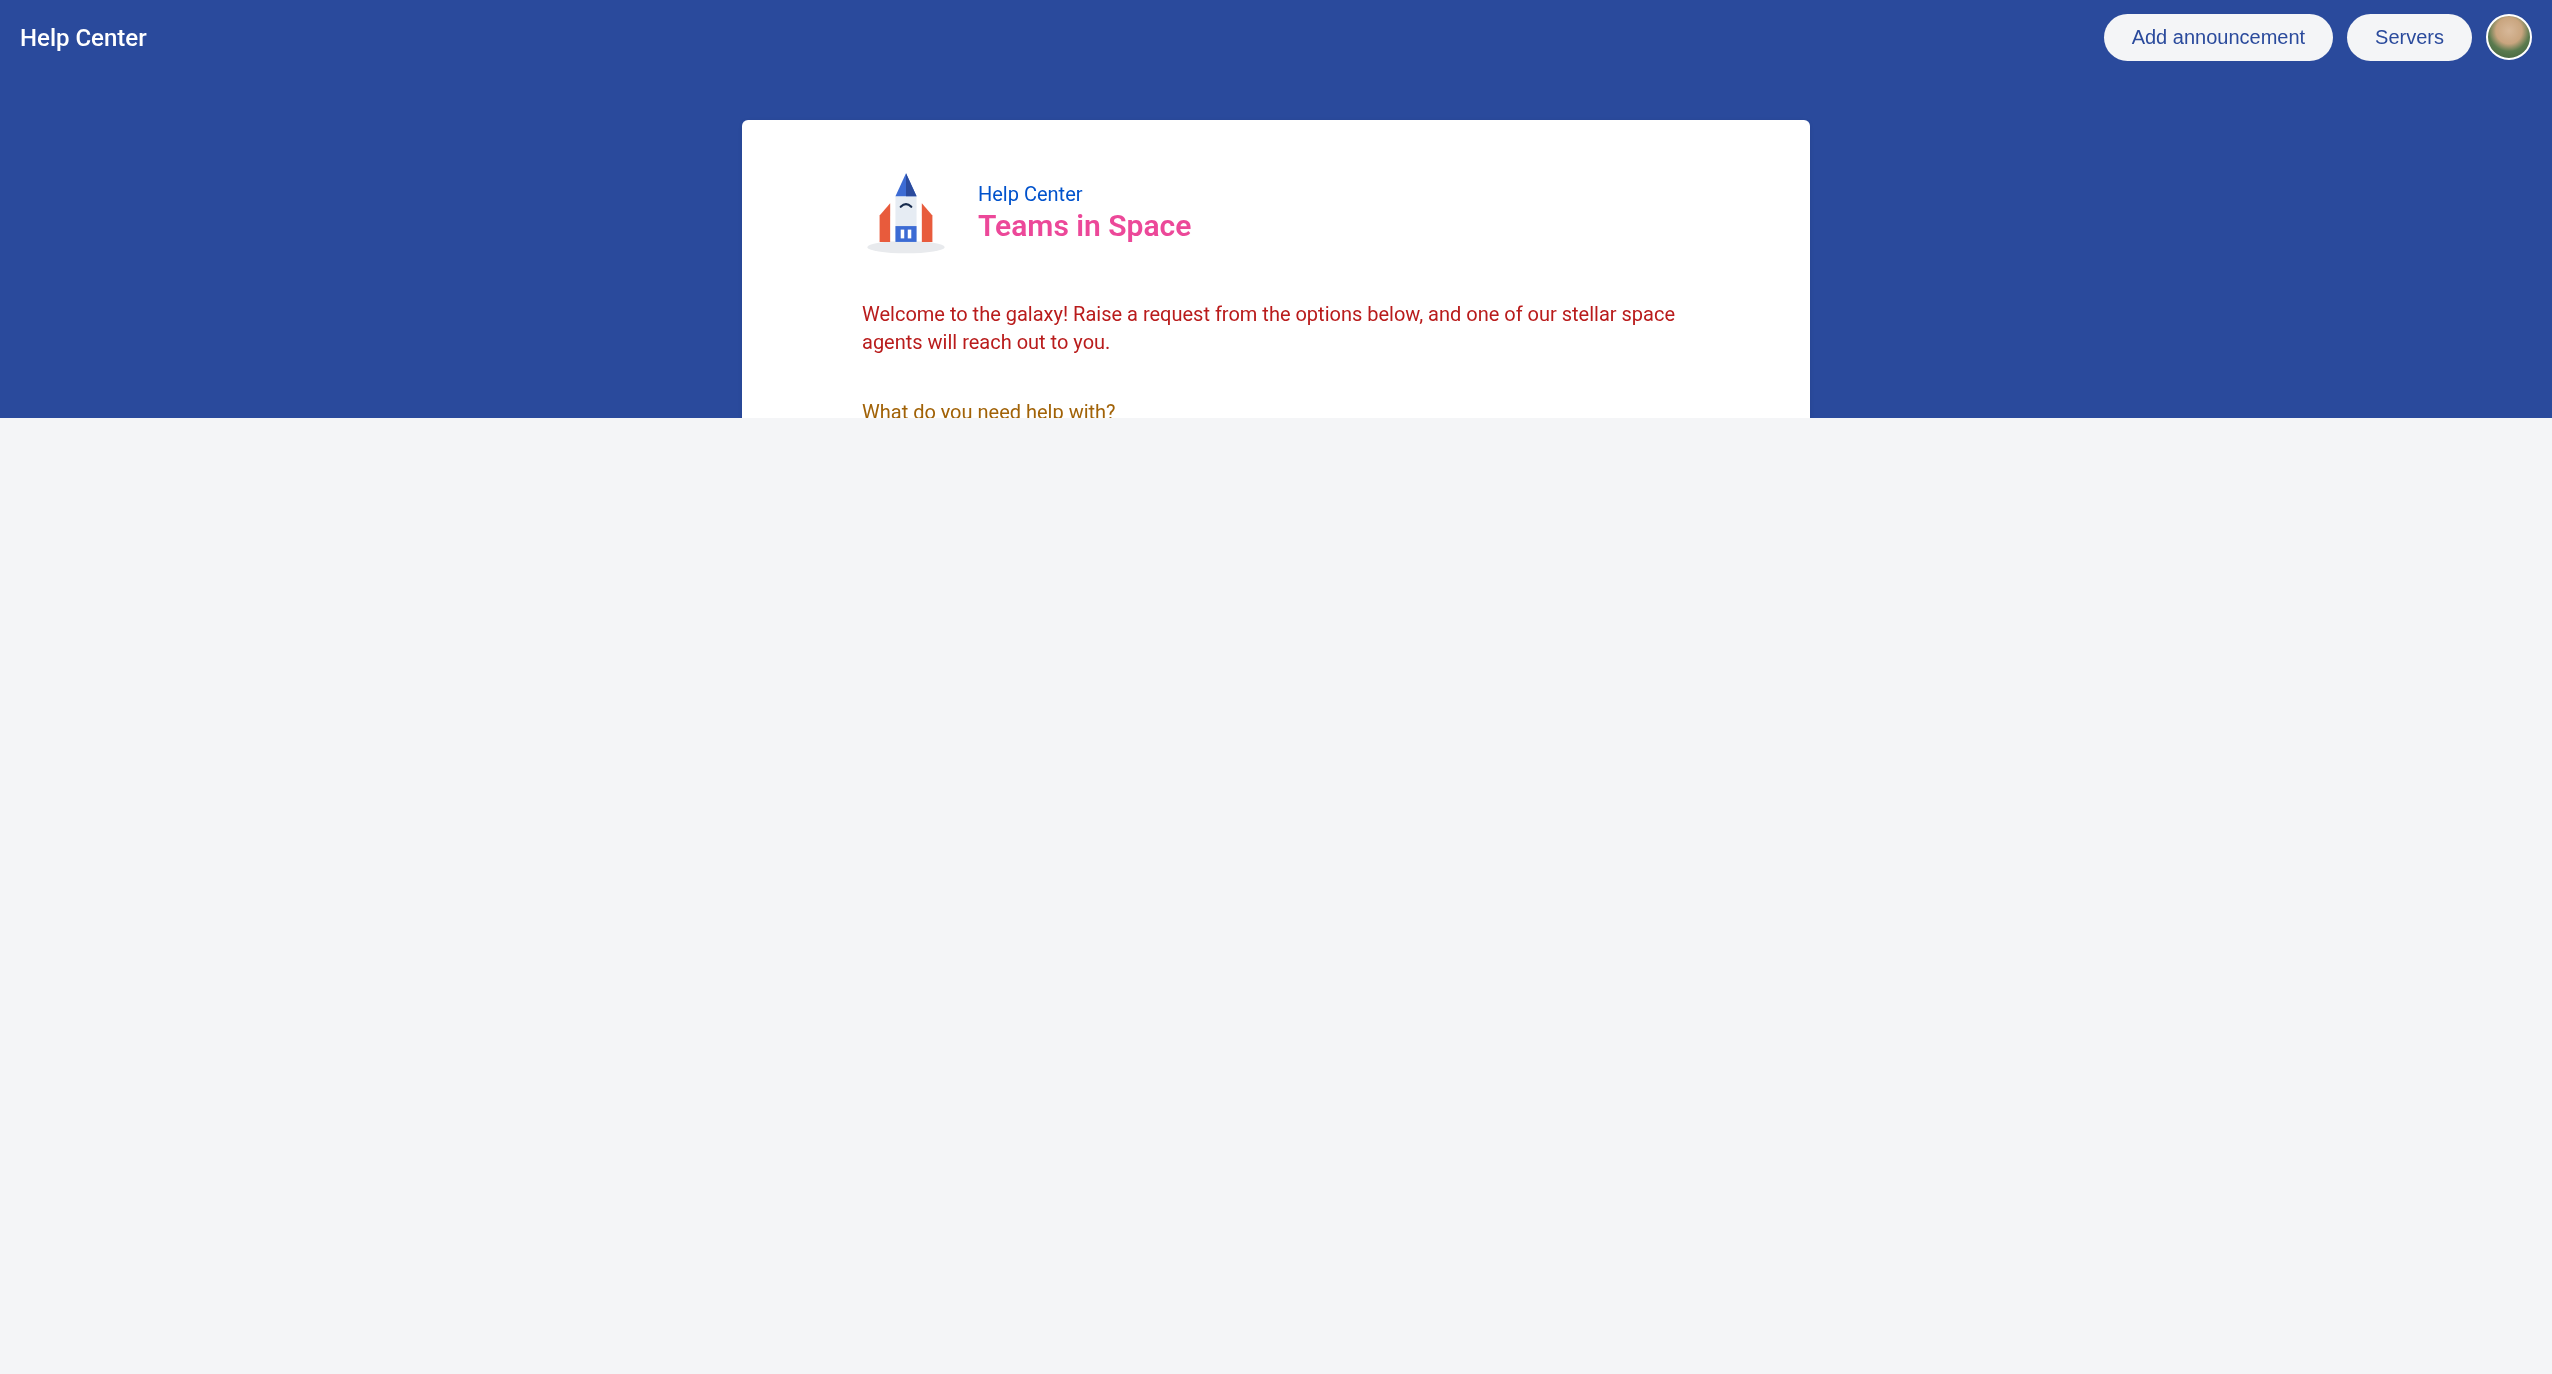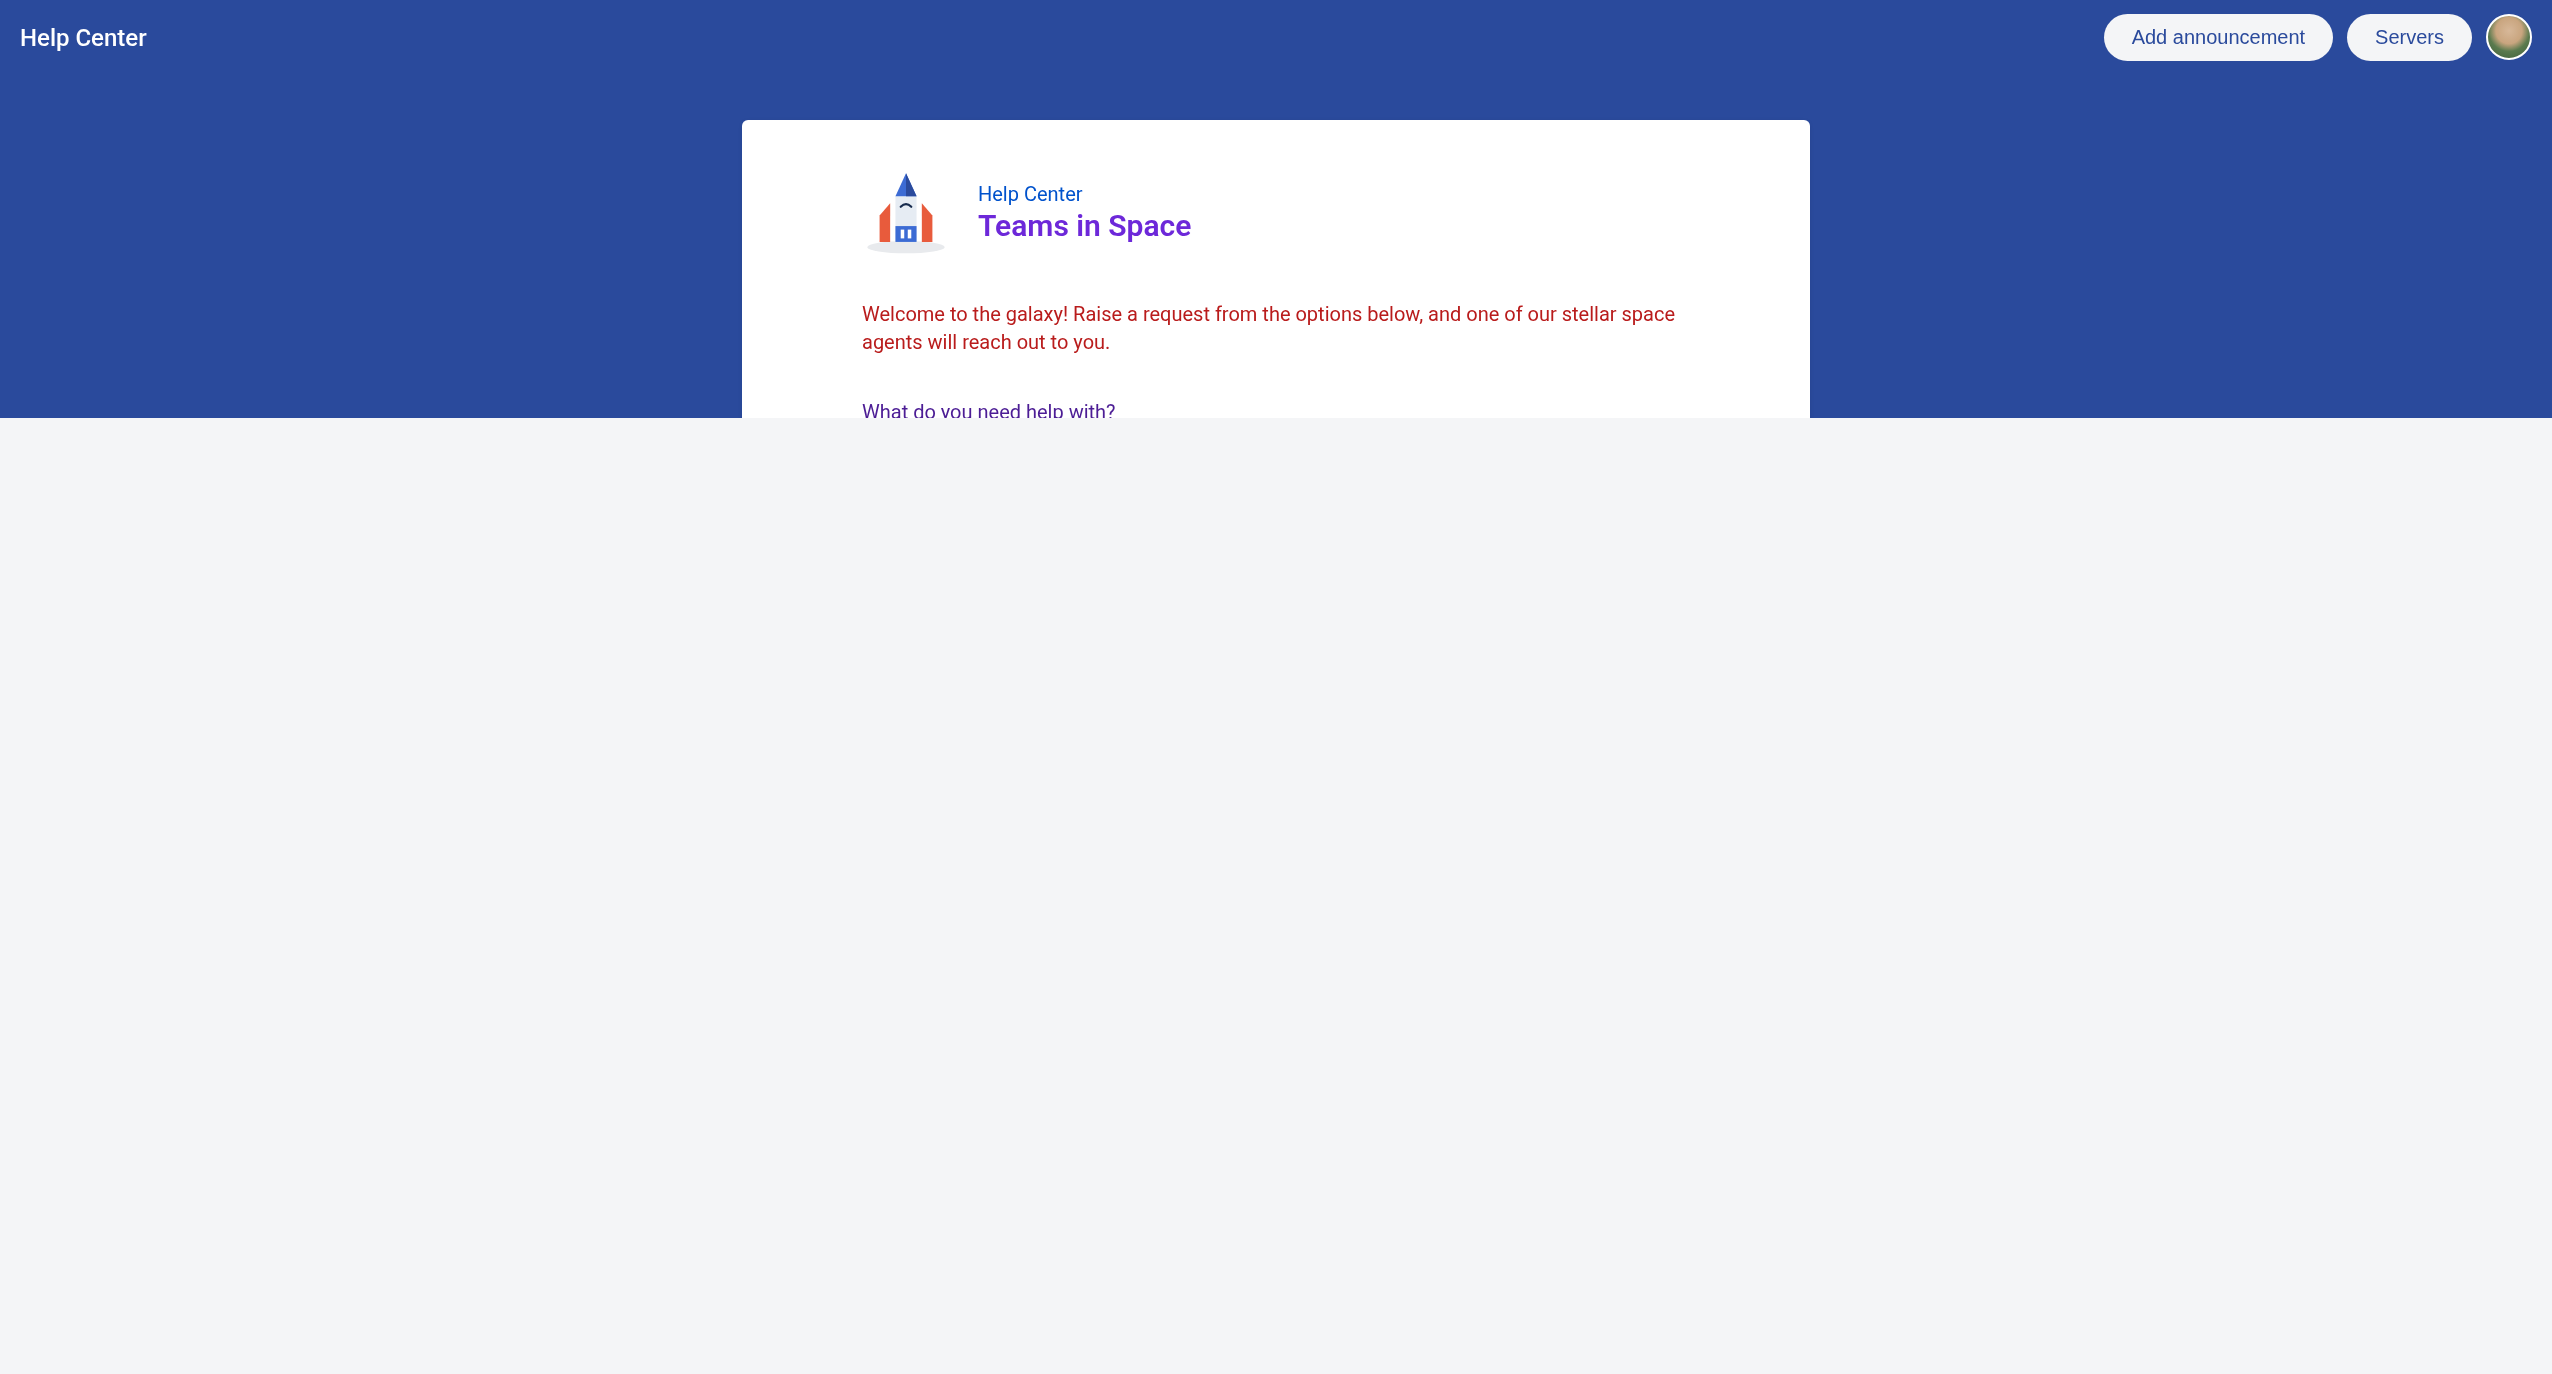--- a/index.html
+++ b/index.html
@@ -71,32 +71,32 @@
     }
     .breadcrumb-title .breadcrumb-link {
       color: #0052cc;
       font-size: 20px;
       text-decoration: none;
       cursor: pointer;
     }
     .breadcrumb-title h1 {
       font-size: 30px;
       font-weight: 600;
-      color: #6d28d9;
+      color: #ec4899;
       margin-top: 2px;
     }
     .welcome-text {
       font-size: 20px;
       color: #b91c1c;
       line-height: 1.4;
       margin-bottom: 44px;
     }
     .search-label {
       font-size: 20px;
-      color: #4c1d95;
+      color: #a16207;
       margin-bottom: 12px;
     }
     .search-box {
       position: relative;
       margin-bottom: 58px;
     }
     .search-box input {
       width: 100%;
       font-size: 20px;
       padding: 14px 56px 14px 18px;

